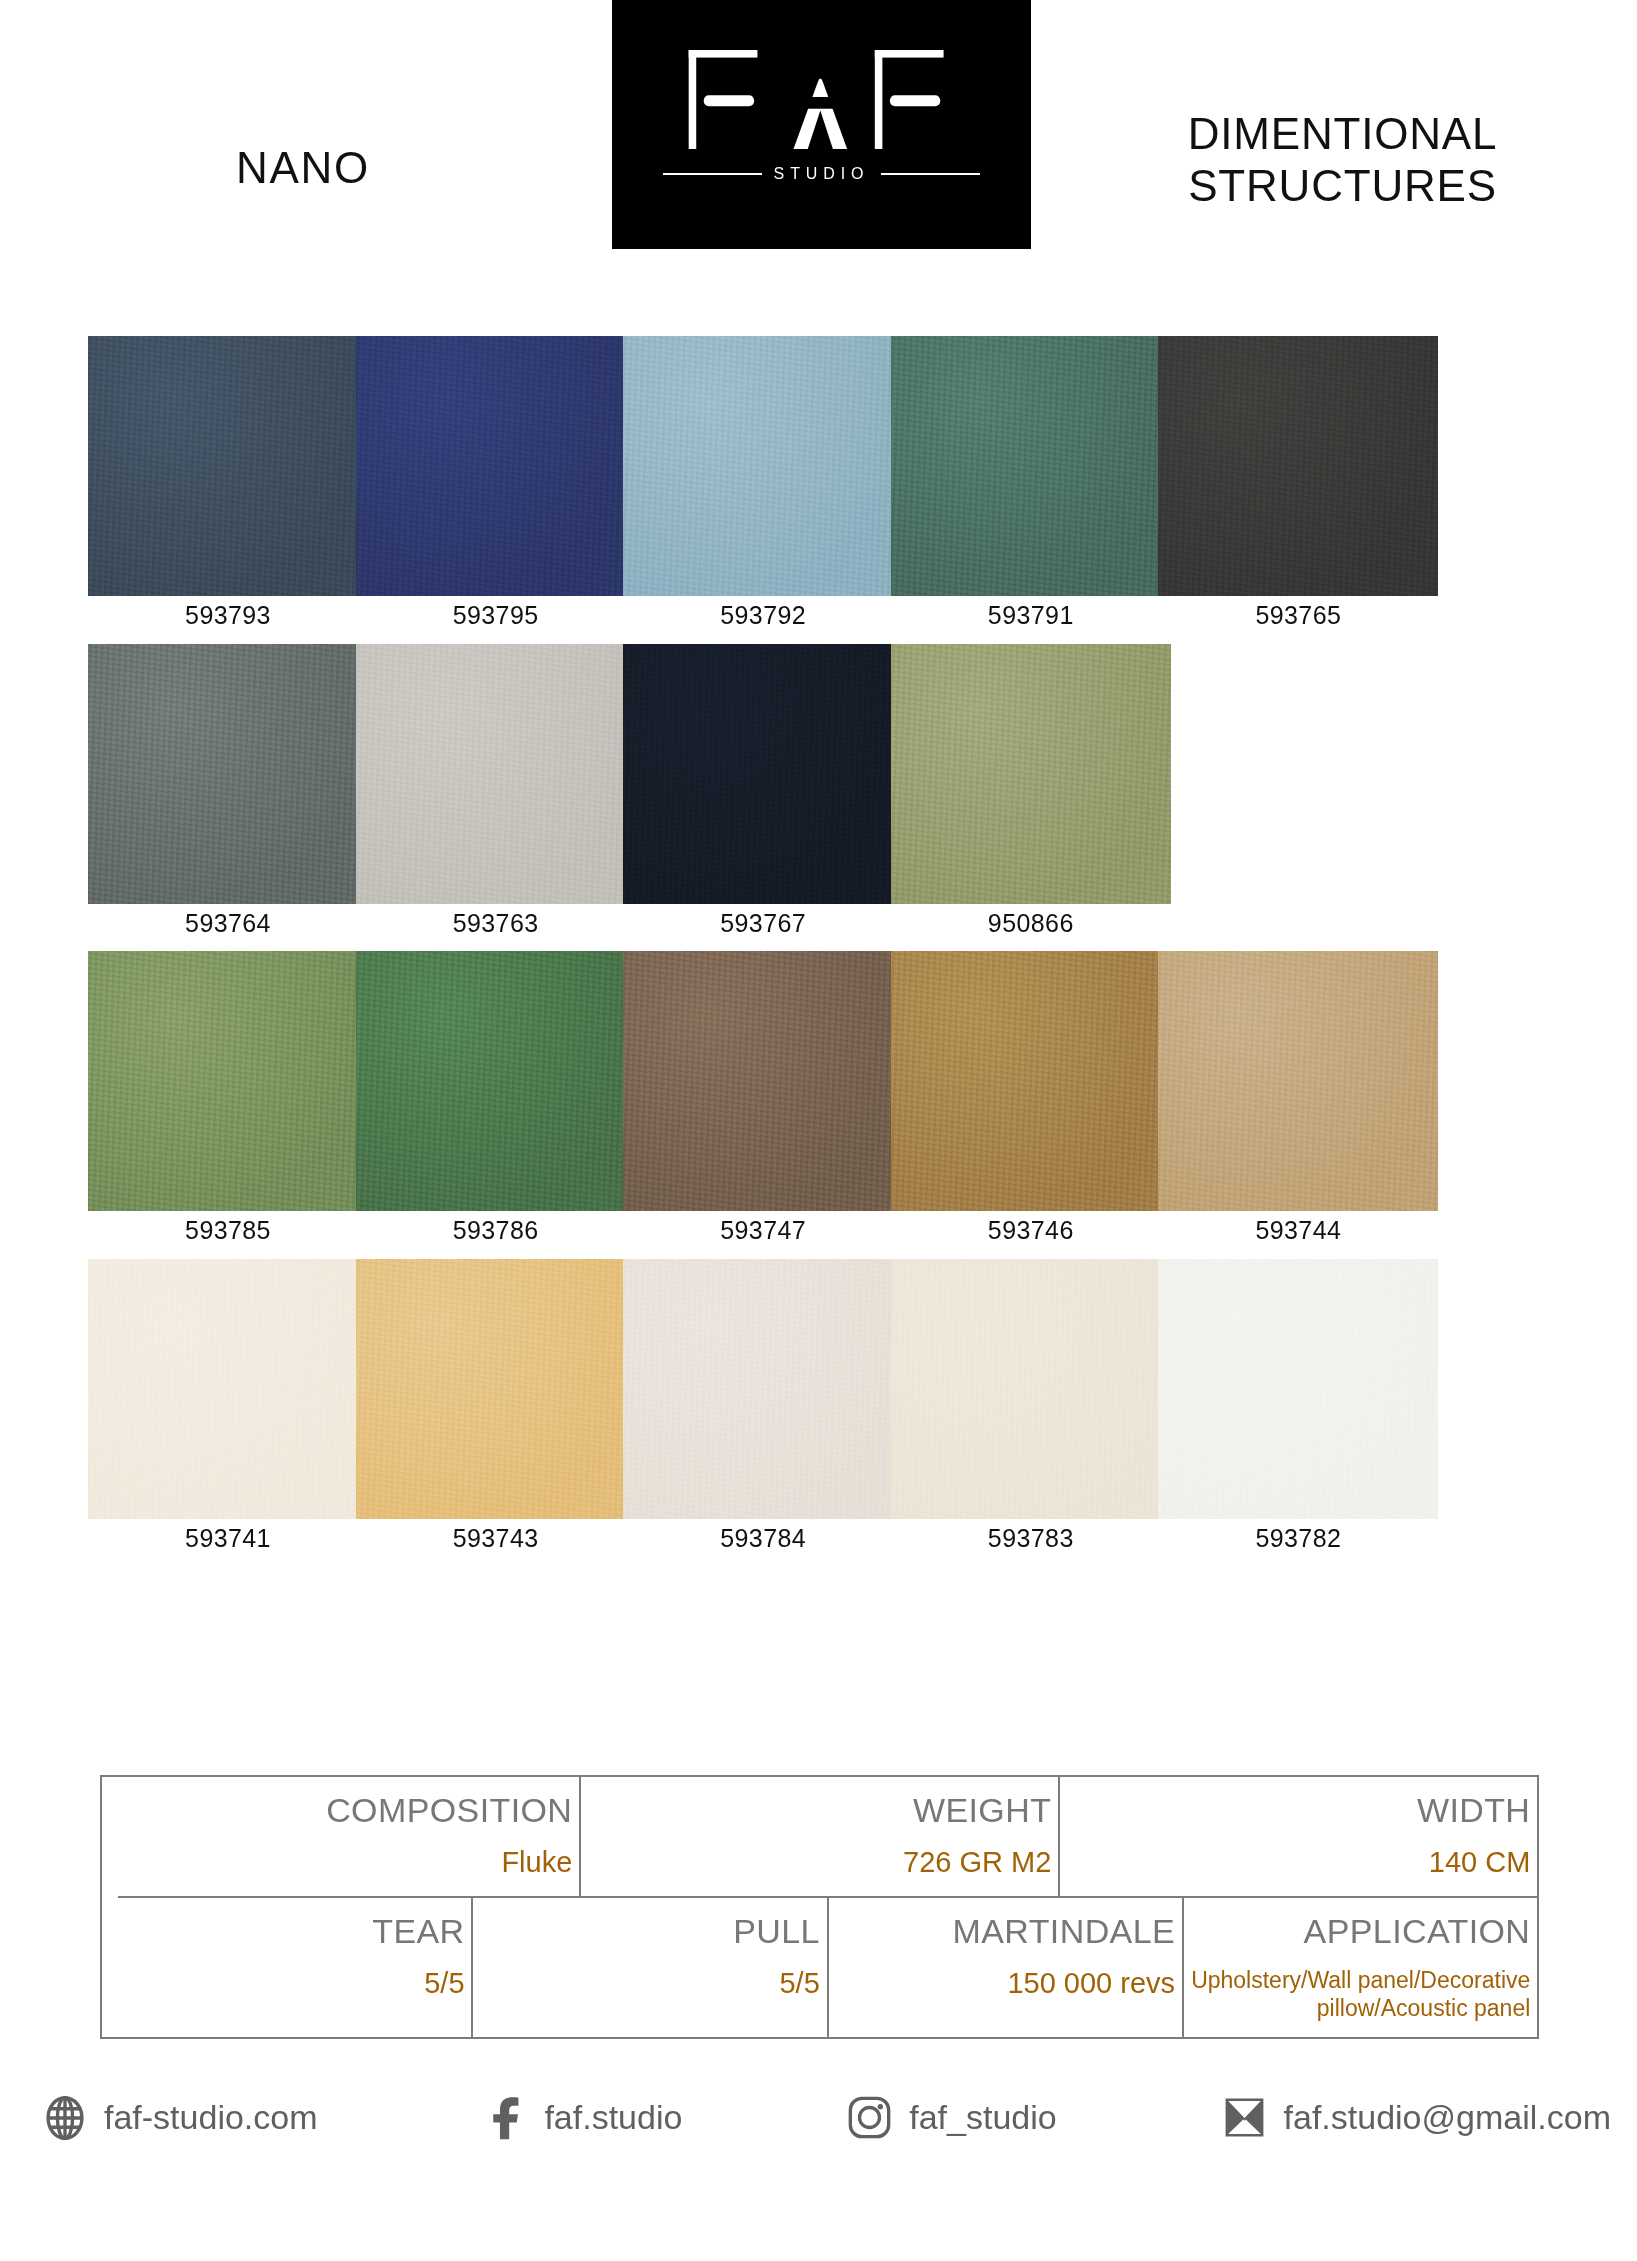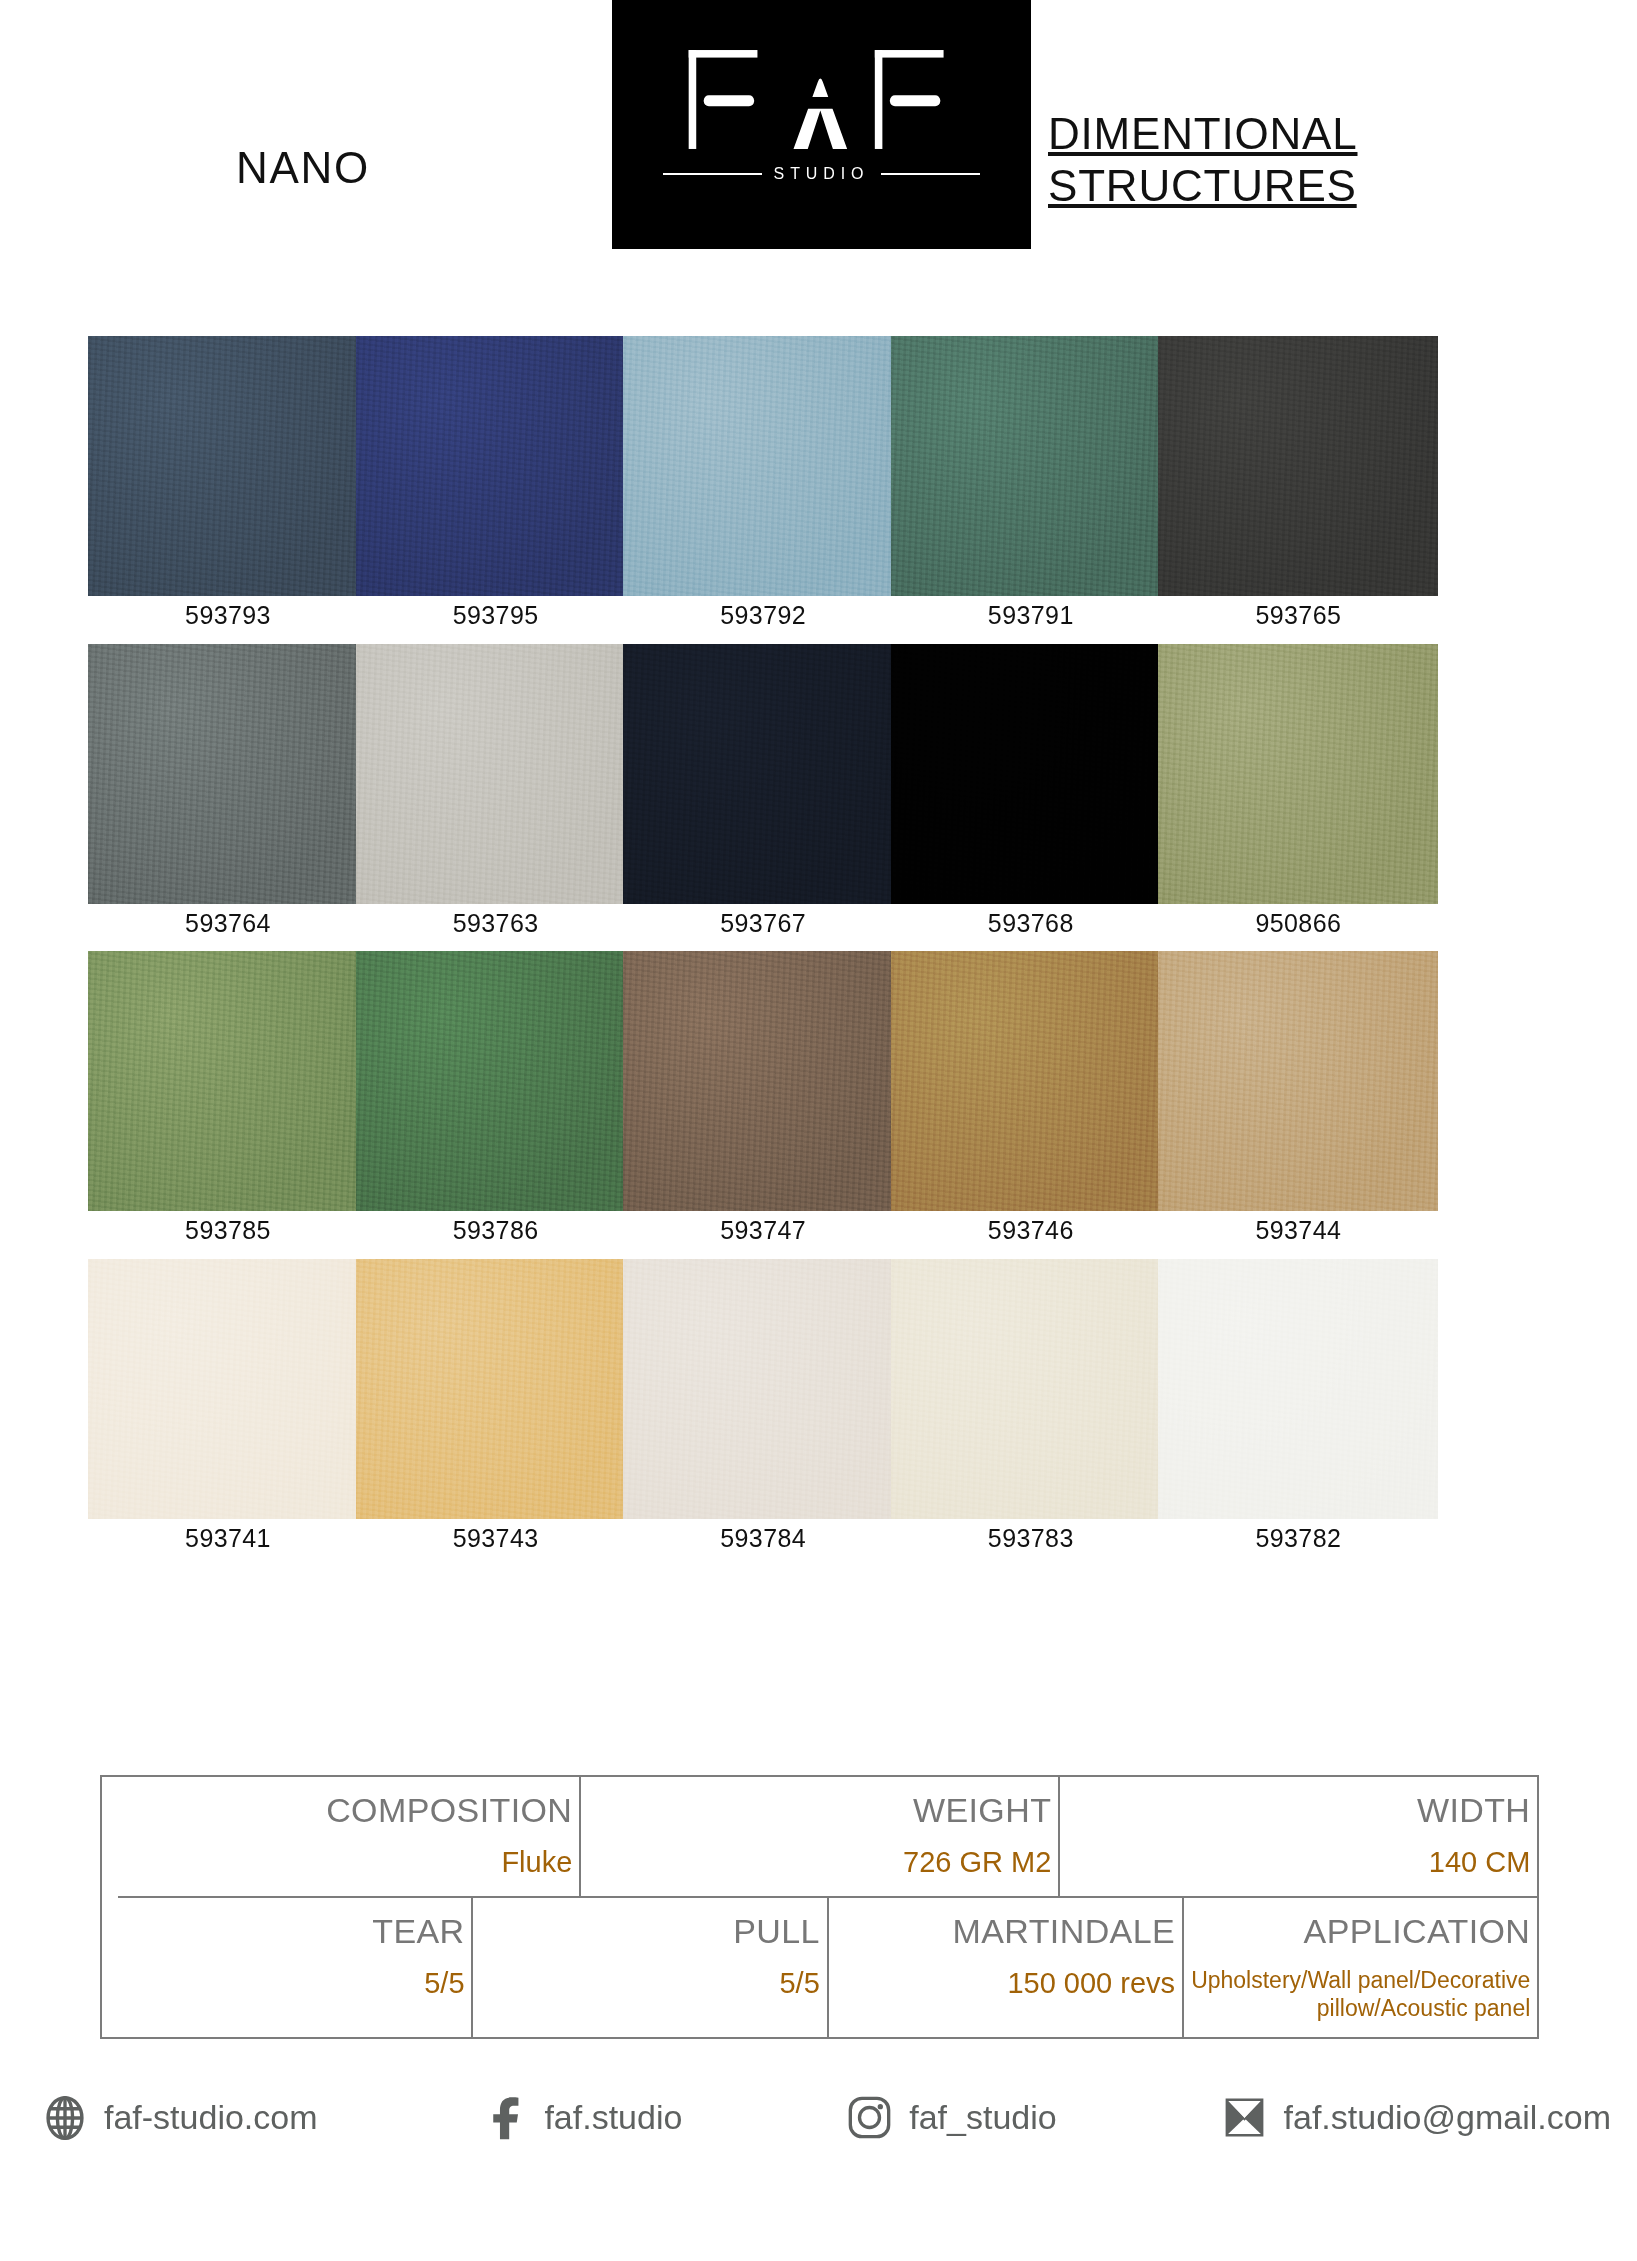--- a/index.html
+++ b/index.html
@@ -69,25 +69,25 @@
     color: #ffffff;
     font-size: 16px;
     letter-spacing: 5.9px;
     font-family: "Liberation Sans", sans-serif;
   }
   .header-right {
     position: absolute;
     right: 0;
     top: 108px;
     width: 589px;
+    text-align: center;
     font-size: 44px;
     line-height: 52px;
     letter-spacing: 0.8px;
     color: #111111;
-    text-decoration: underline;
   }
 
   
   .grid {
     position: absolute;
     left: 98px;
     top: 336px;
     width: 1440px;
   }
   .grid-row {
@@ -271,24 +271,20 @@
       <div class="swatch" style="background-color: rgb(105, 113, 112);"></div>
       <div class="swatch-label">593764</div>
     </div>
     <div class="cell">
       <div class="swatch" style="background-color: rgb(198, 196, 189);"></div>
       <div class="swatch-label">593763</div>
     </div>
     <div class="cell">
       <div class="swatch" style="background-color: rgb(22, 28, 40);"></div>
       <div class="swatch-label">593767</div>
-    </div>
-    <div class="cell">
-      <div class="swatch" style="background-color: rgb(1, 1, 1);"></div>
-      <div class="swatch-label">593768</div>
     </div>
     <div class="cell">
       <div class="swatch" style="background-color: rgb(154, 160, 113);"></div>
       <div class="swatch-label">950866</div>
     </div>
   </div>
 
   <div class="grid-row">
     <div class="cell">
       <div class="swatch" style="background-color: rgb(125, 149, 95);"></div>

